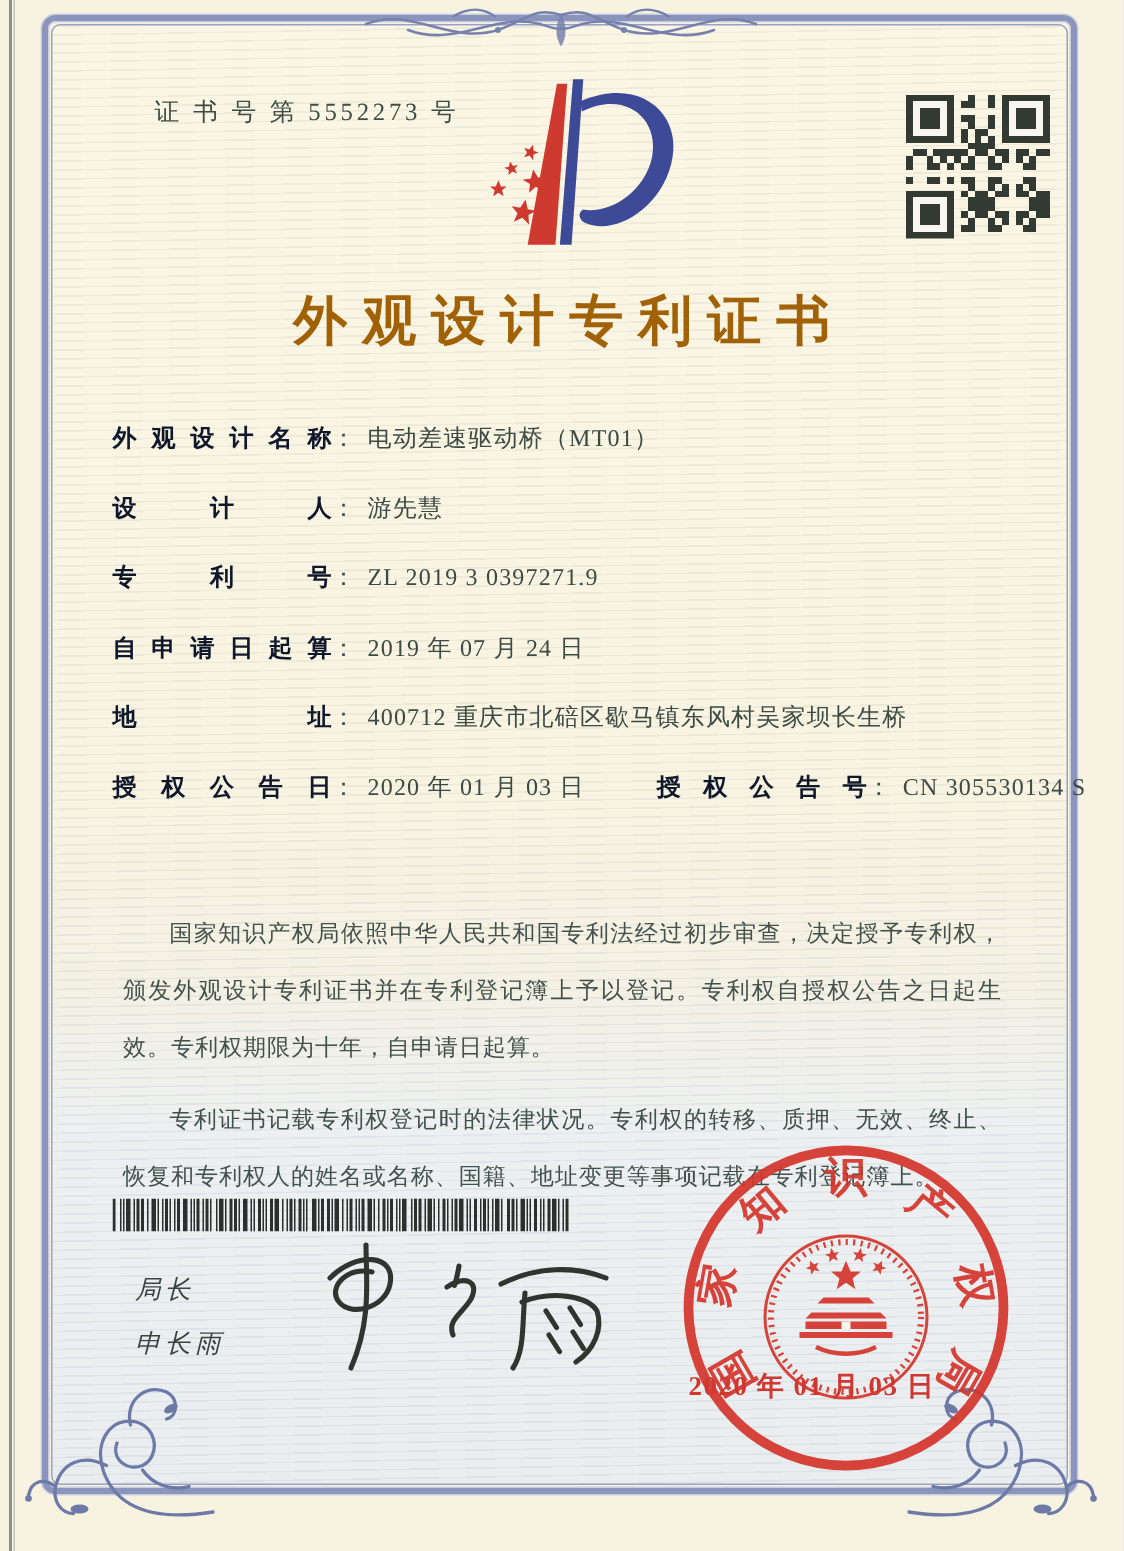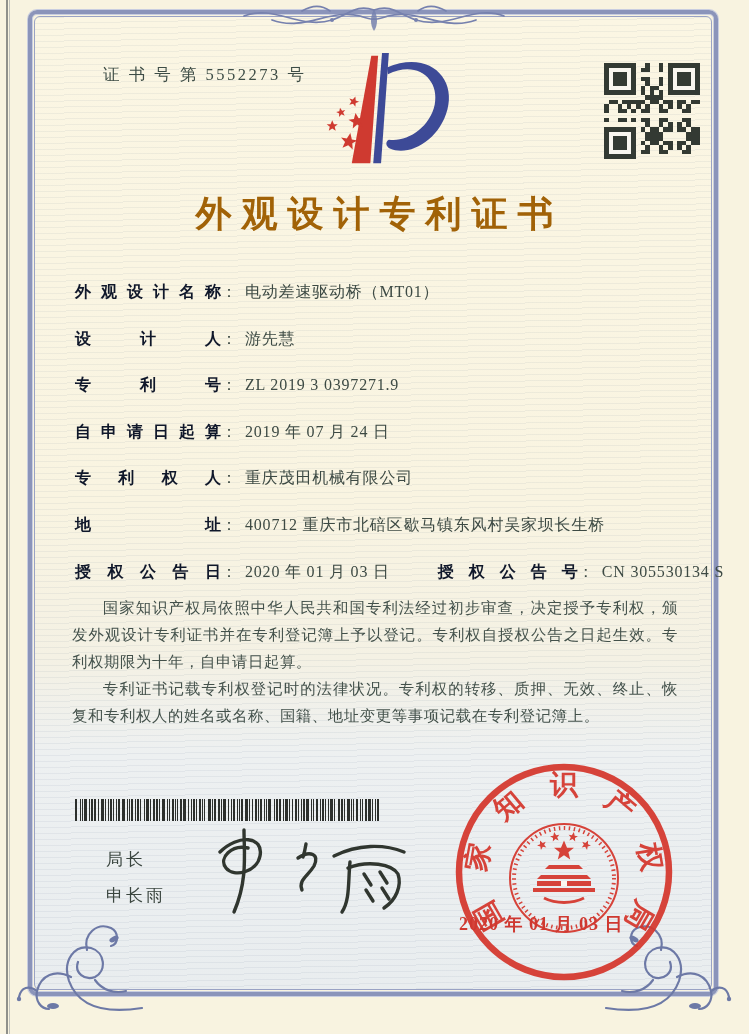--- a/index.html
+++ b/index.html
@@ -32,26 +32,26 @@
   .fields{position:absolute;left:75px;top:282px;width:620px;z-index:3;}
   .frow{height:46.6px;font-size:16px;white-space:nowrap;}
   .flabel{display:inline-block;width:146px;text-align:justify;text-align-last:justify;
           -moz-text-align-last:justify;color:#0f172a;vertical-align:bottom;font-weight:bold;}
   .flabel.g2{width:140px;}
   .fcolon{margin:0 8px 0 0;}
   .fvalue{letter-spacing:0.8px;color:#3d4a44;}
   .grant-pair{margin-left:48px;}
 
   .paras{position:absolute;left:72px;top:594px;width:606px;z-index:3;}
-  .paras p{margin:0;font-size:15.4px;line-height:27px;text-align:justify;text-indent:2em;
+  .paras p{margin:10px;font-size:15.4px;line-height:38px;text-align:justify;text-indent:2em;
            color:#43514b;letter-spacing:0.6px;}
 
   .barcode{position:absolute;left:75px;top:799px;width:312px;height:22px;z-index:3;}
 
-  .director{position:absolute;left:106px;top:848px;font-size:17px;color:#3a453f;z-index:3;}
+  .director{position:absolute;left:90px;top:848px;font-size:17px;color:#3a453f;z-index:3;font-style:italic;}
   .director div{margin-bottom:13px;letter-spacing:3px;}
   .signature{position:absolute;left:198px;top:822px;width:215px;height:98px;z-index:3;}
 
   .seal{position:absolute;left:452px;top:760px;width:224px;height:224px;z-index:4;opacity:0.92;}
   .seal text{font-family:"Liberation Serif","DejaVu Serif",serif;font-weight:bold;}
   .seal-date{position:absolute;left:459px;top:912px;font-size:18px;font-weight:600;
              color:#cf3830;letter-spacing:1px;z-index:5;white-space:nowrap;}
 
   .page-info{position:absolute;left:0;right:0;top:963px;text-align:center;
              font-size:14.5px;letter-spacing:2px;color:#45534c;z-index:3;}
@@ -249,23 +249,20 @@
     <div class="frow">
       <span class="flabel">设计人</span><span class="fcolon">：</span><span class="fvalue">游先慧</span>
     </div>
     <div class="frow">
       <span class="flabel">专利号</span><span class="fcolon">：</span><span class="fvalue">ZL 2019 3 0397271.9</span>
     </div>
     <div class="frow">
       <span class="flabel">自申请日起算</span><span class="fcolon">：</span><span class="fvalue">2019 年 07 月 24 日</span>
     </div>
     <div class="frow">
-      <span class="flabel">专利权人</span><span class="fcolon">：</span><span class="fvalue">重庆茂田机械有限公司</span>
-    </div>
-    <div class="frow">
       <span class="flabel">地址</span><span class="fcolon">：</span><span class="fvalue">400712 重庆市北碚区歇马镇东风村吴家坝长生桥</span>
     </div>
     <div class="frow">
       <span class="flabel">授权公告日</span><span class="fcolon">：</span><span class="fvalue">2020 年 01 月 03 日</span><span class="grant-pair"><span class="flabel g2">授权公告号</span><span class="fcolon">：</span><span class="fvalue">CN 305530134 S</span></span>
     </div>
   </div>
 
   <div class="paras">
     <p>国家知识产权局依照中华人民共和国专利法经过初步审查，决定授予专利权，颁发外观设计专利证书并在专利登记簿上予以登记。专利权自授权公告之日起生效。专利权期限为十年，自申请日起算。</p>
     <p>专利证书记载专利权登记时的法律状况。专利权的转移、质押、无效、终止、恢复和专利权人的姓名或名称、国籍、地址变更等事项记载在专利登记簿上。</p>

